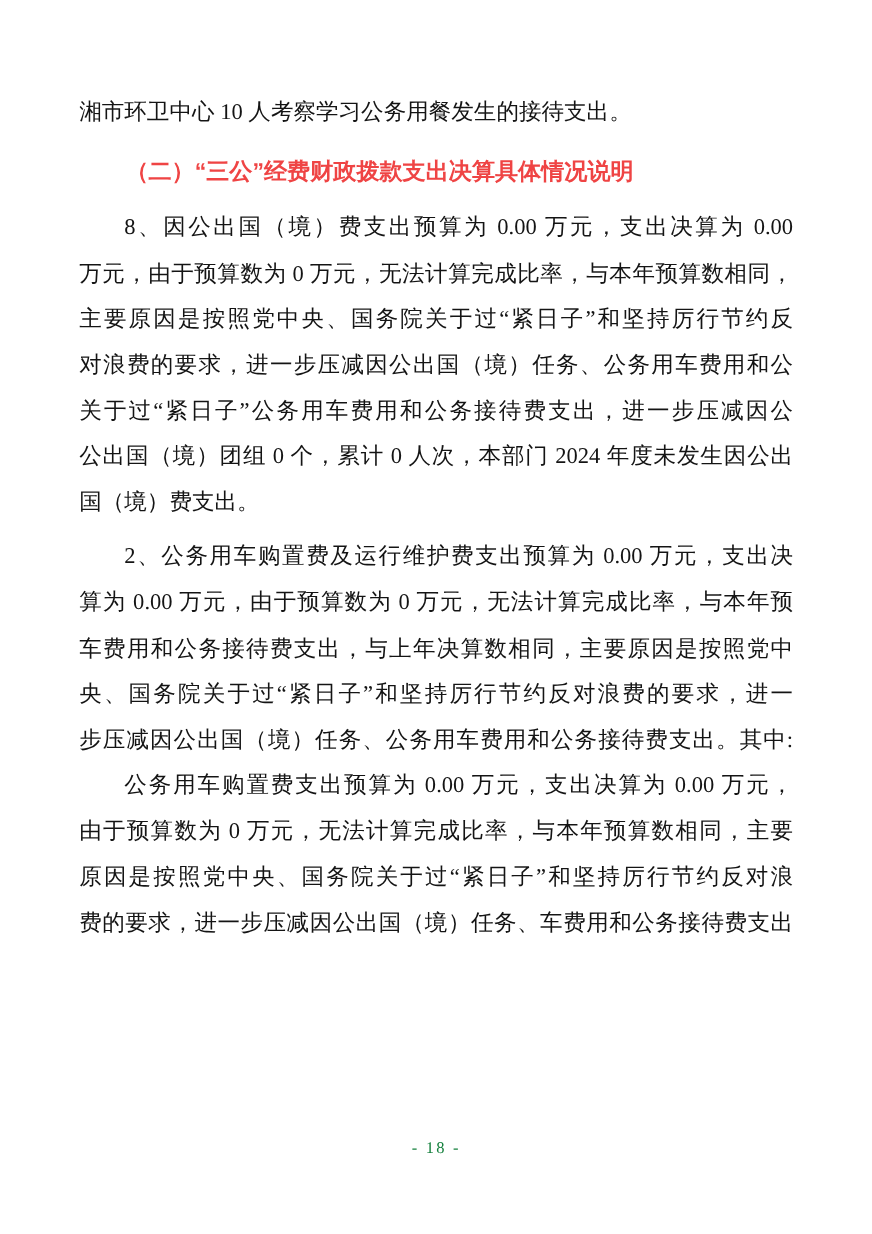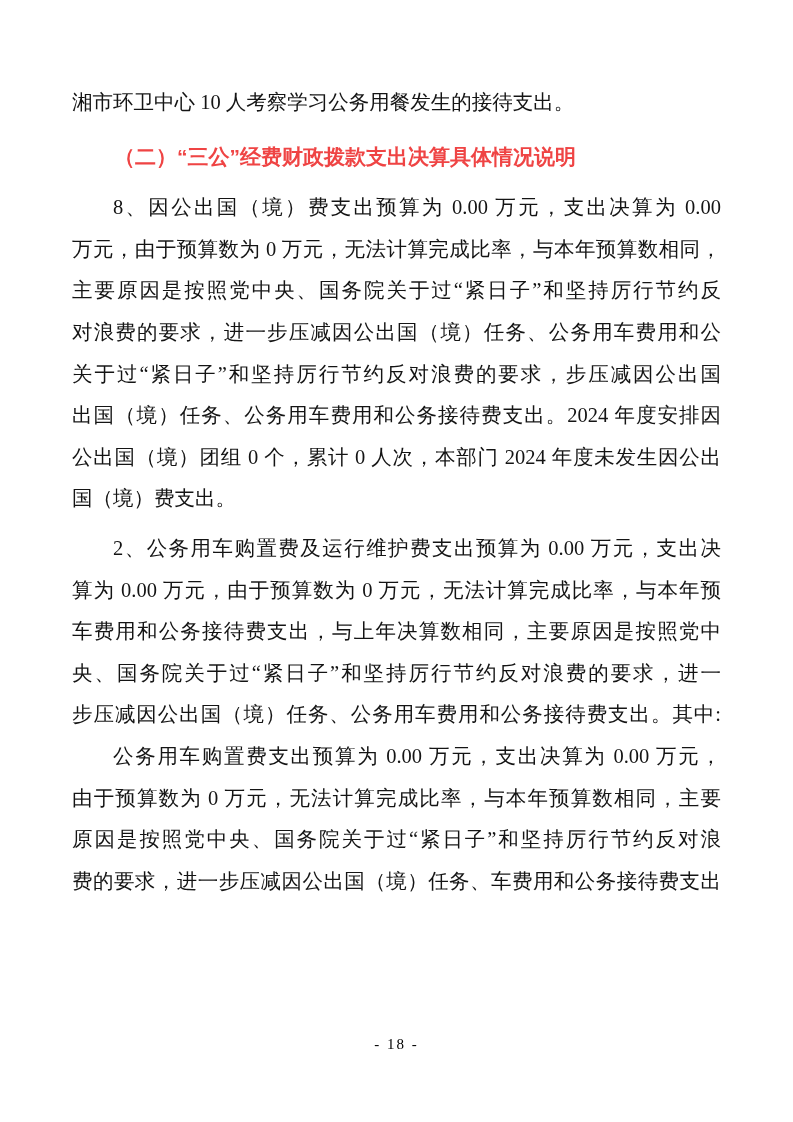--- a/index.html
+++ b/index.html
@@ -55,37 +55,36 @@
     color: #ef4444;
   }
   .page-number {
     position: absolute;
     top: 1036px;
     left: 0;
     width: 793px;
     text-align: center;
     font-size: 15px;
     letter-spacing: 2px;
-    color: #000000;
+    color: #15803d;
     font-family: "Liberation Serif", serif;
   }
 </style>
 </head>
 <body>
 
 <div class="page">
   <div class="content">
     <div class="line last">湘市环卫中心 10 人考察学习公务用餐发生的接待支出。</div>
     <div class="heading">（二）“三公”经费财政拨款支出决算具体情况说明</div>
     <div class="line indent">8、因公出国（境）费支出预算为 0.00 万元，支出决算为 0.00</div>
     <div class="line">万元，由于预算数为 0 万元，无法计算完成比率，与本年预算数相同，</div>
     <div class="line">主要原因是按照党中央、国务院关于过“紧日子”和坚持厉行节约反</div>
     <div class="line">对浪费的要求，进一步压减因公出国（境）任务、公务用车费用和公</div>
-    <div class="line">关于过“紧日子”和坚持厉行节约反对浪费的要求，步压减因公出国</div>
-    <div class="line">出国（境）任务、公务用车费用和公务接待费支出。2024 年度安排因</div>
+    <div class="line">关于过“紧日子”公务用车费用和公务接待费支出，进一步压减因公</div>
     <div class="line">公出国（境）团组 0 个，累计 0 人次，本部门 2024 年度未发生因公出</div>
     <div class="line last">国（境）费支出。</div>
     <div class="line indent gap-top">2、公务用车购置费及运行维护费支出预算为 0.00 万元，支出决</div>
     <div class="line">算为 0.00 万元，由于预算数为 0 万元，无法计算完成比率，与本年预</div>
     <div class="line">车费用和公务接待费支出，与上年决算数相同，主要原因是按照党中</div>
     <div class="line">央、国务院关于过“紧日子”和坚持厉行节约反对浪费的要求，进一</div>
     <div class="line">步压减因公出国（境）任务、公务用车费用和公务接待费支出。其中:</div>
     <div class="line indent">公务用车购置费支出预算为 0.00 万元，支出决算为 0.00 万元，</div>
     <div class="line">由于预算数为 0 万元，无法计算完成比率，与本年预算数相同，主要</div>
     <div class="line">原因是按照党中央、国务院关于过“紧日子”和坚持厉行节约反对浪</div>

